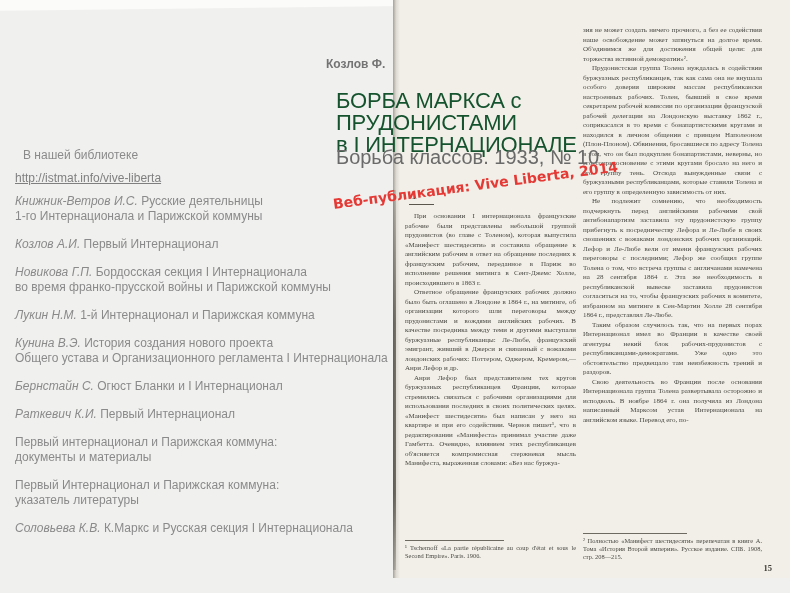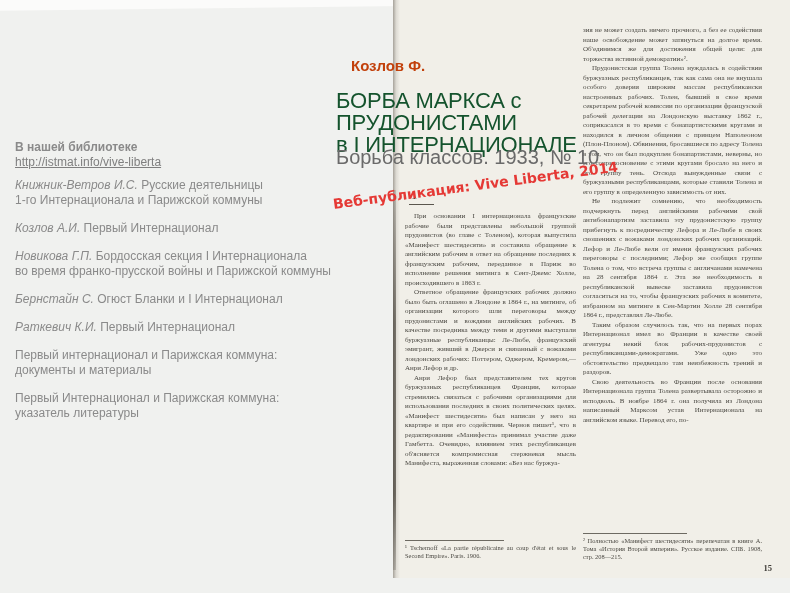--- a/index.html
+++ b/index.html
@@ -54,22 +54,22 @@
     border-top:1px solid #6d6a62;margin-bottom:2.5px;
   }
   .fn1{left:12px;top:540px;width:171px;}
   .fn2{left:190px;top:533px;width:179px;}
   .pagenum{
     position:absolute;right:18px;top:563px;
     font-family:"Liberation Serif", serif;
     font-size:8.5px;font-weight:bold;color:#3f3d38;margin-left:45px;
   }
   .author{
-    position:absolute;left:351px;top:57px;
-    font-size:15px;font-weight:bold;color:#c2410c;z-index:3;
+    position:absolute;left:326px;top:57px;
+    font-size:12px;font-weight:bold;color:#737373;z-index:3;
   }
   .title{
     position:absolute;left:336px;top:90px;width:320px;
     font-size:22px;line-height:22px;font-weight:normal;color:#14532d;
     letter-spacing:-.2px;z-index:3;
   }
   .journal{
     position:absolute;left:336px;top:146px;
     font-size:20px;color:#6a6a6a;z-index:3;
   }
@@ -78,21 +78,21 @@
     font-family:"DejaVu Sans", sans-serif;
     font-size:14px;font-weight:bold;color:#e53935;
     transform:rotate(-7.5deg);transform-origin:left center;
     z-index:4;white-space:nowrap;
   }
   
   .library{
     position:absolute;left:15px;top:140px;width:375px;z-index:3;
     font-size:12px;line-height:15px;color:#8a8a8a;
   }
-  .lib-intro{margin:0;font-weight:bold;}
+  .lib-intro{margin:8px;}
   .lib-link{
     display:inline-block;color:#7f7f7f;text-decoration:underline;
     cursor:pointer;
   }
   .lib-item{margin:8px 0 13px 0;white-space:pre-line;}
   .lib-author{font-style:italic;}
 </style>
 </head>
 <body>
 
@@ -132,19 +132,23 @@
 
 <div class="library">
   <div class="lib-intro">В нашей библиотеке</div>
   <a class="lib-link">http://istmat.info/vive-liberta</a>
 
   <div class="lib-item"><span class="lib-author">Книжник-Ветров И.С.</span> <span>Русские деятельницы
 1-го Интернационала и Парижской коммуны</span></div>
   <div class="lib-item"><span class="lib-author">Козлов А.И.</span> <span>Первый Интернационал</span></div>
   <div class="lib-item"><span class="lib-author">Новикова Г.П.</span> <span>Бордосская секция I Интернационала
 во время франко-прусской войны и Парижской коммуны</span></div>
+  <div class="lib-item"><span class="lib-author">Лукин Н.М.</span> <span>1-й Интернационал и Парижская коммуна</span></div>
+  <div class="lib-item"><span class="lib-author">Кунина В.Э.</span> <span>История создания нового проекта
+Общего устава и Организационного регламента I Интернационала</span></div>
   <div class="lib-item"><span class="lib-author">Бернстайн С.</span> <span>Огюст Бланки и I Интернационал</span></div>
   <div class="lib-item"><span class="lib-author">Раткевич К.И.</span> <span>Первый Интернационал</span></div>
   <div class="lib-item"><span class="lib-author"></span> <span>Первый интернационал и Парижская коммуна:
 документы и материалы</span></div>
   <div class="lib-item"><span class="lib-author"></span> <span>Первый Интернационал и Парижская коммуна:
 указатель литературы</span></div>
+  <div class="lib-item"><span class="lib-author">Соловьева К.В.</span> <span>К.Маркс и Русская секция I Интернационала</span></div>
 </div>
 
 </body></html>

